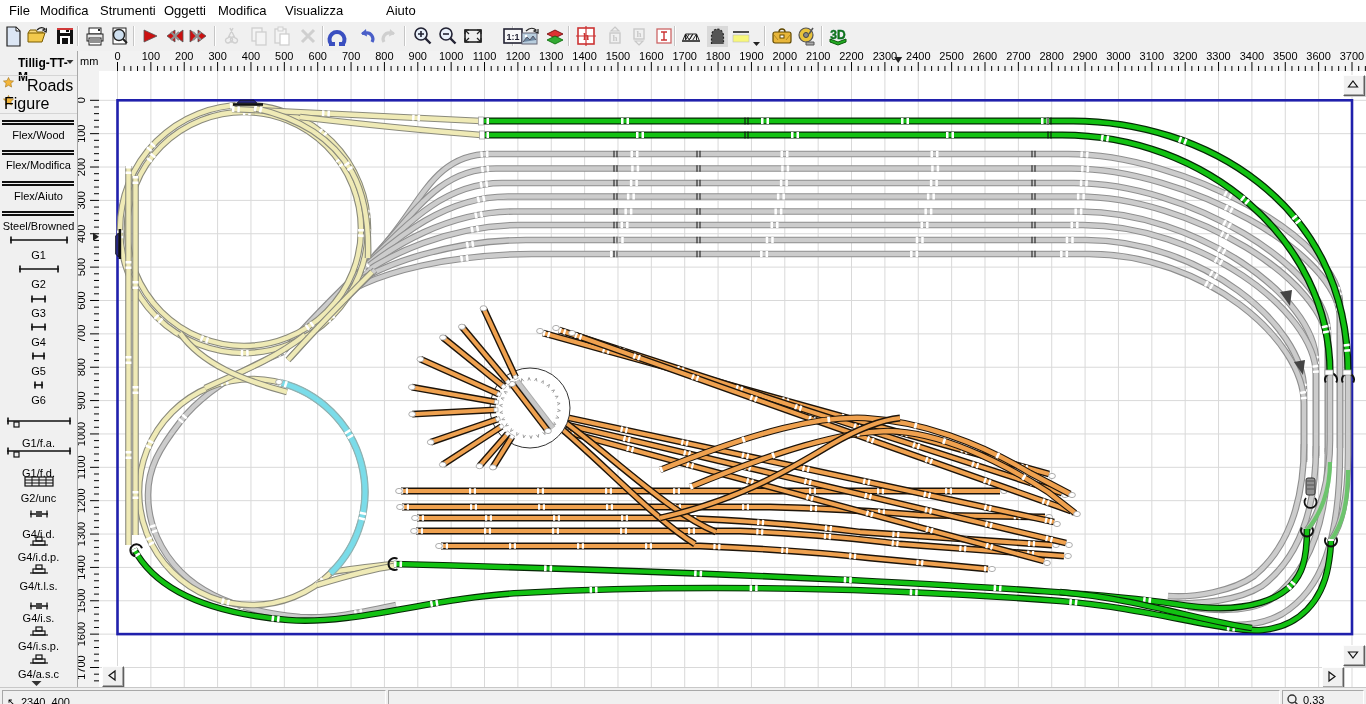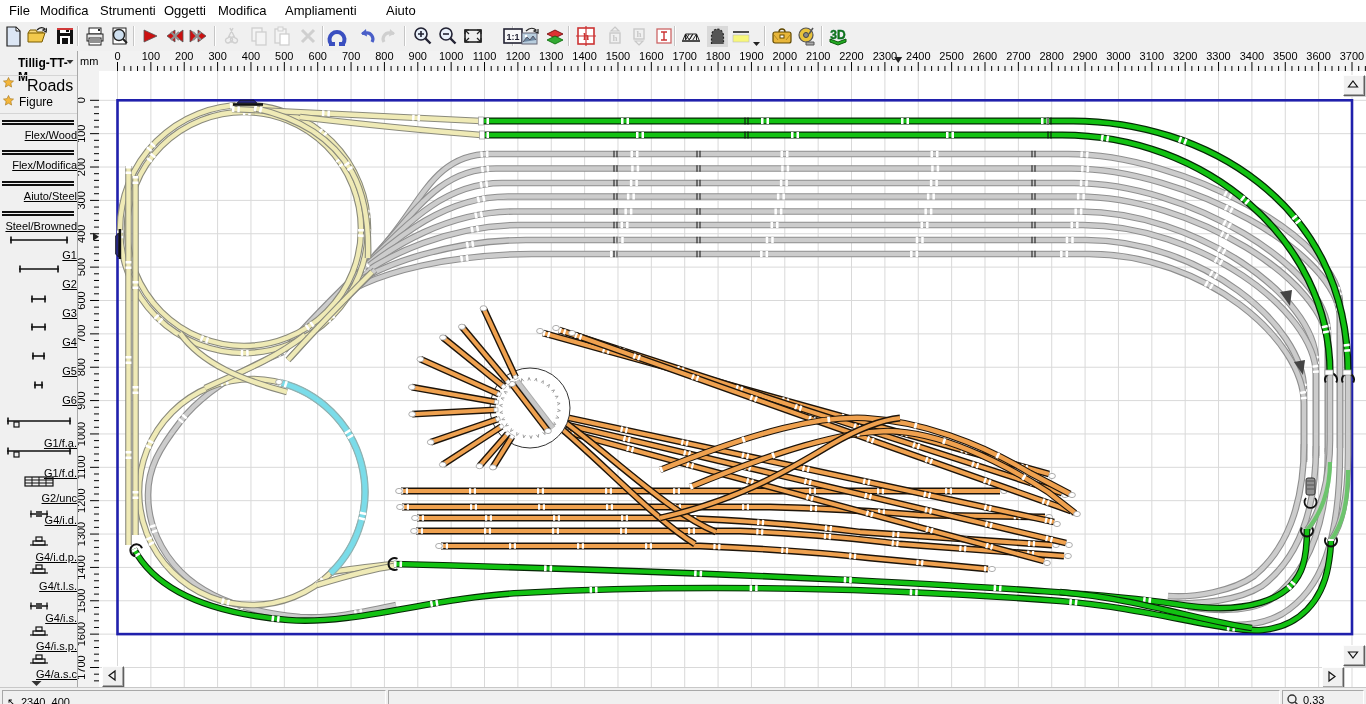--- a/index.html
+++ b/index.html
@@ -4,37 +4,37 @@
  font-family:"Liberation Sans",sans-serif;background:#f0f0f0;}
 #app{position:absolute;left:0;top:0;width:1366px;height:704px;}
 .abs{position:absolute;}
 #menubar{left:0;top:0;width:1366px;height:22px;background:#fff;font-size:13px;color:#000;}
 #menubar span{position:absolute;top:3px;}
 #toolbar{left:0;top:22px;width:1366px;height:29px;background:#f0f0f0;border-bottom:1px solid #b4b4b4;}
 .sep{position:absolute;top:4px;height:20px;width:1px;background:#c6c6c6;border-right:1px solid #fff;}
 .ticon{position:absolute;top:4px;}
 #sidebar{left:0;top:51px;width:77px;height:636px;background:#f0f0f0;border-right:1px solid #a8a8a8;font-size:11px;color:#000;}
 #combo{position:absolute;left:0;top:2px;width:77px;height:18px;font-weight:bold;font-size:12px;}
-.sit{position:absolute;width:77px;text-align:right;text-decoration:underline;}
+.sit{position:absolute;width:77px;text-align:center;}
 #hruler{left:99px;top:51px;width:1267px;height:20px;background:#f2f2f2;border-bottom:1px solid #c0c0c0;}
 #vruler{left:78px;top:71px;width:21px;height:616px;background:#f2f2f2;border-right:1px solid #c0c0c0;}
 #mmbox{left:78px;top:51px;width:21px;height:20px;background:#f2f2f2;font-size:11px;color:#000;border-right:1px solid #b4b4b4;border-bottom:1px solid #b4b4b4;}
 #canvas{left:99px;top:71px;width:1267px;height:616px;background:#fff;}
 #statusbar{left:0;top:687px;width:1366px;height:17px;background:#f0f0f0;border-top:1px solid #c8c8c8;font-size:11px;color:#000;}
 .sbox{position:absolute;top:2px;height:17px;border:1px solid;border-color:#a8a8a8 #fff #fff #a8a8a8;}
 .sbtn{position:absolute;width:20px;height:19px;background:#f0f0f0;border:1px solid;border-color:#fdfdfd #606060 #606060 #fdfdfd;box-shadow:inset -1px -1px 0 #a8a8a8, 1px 1px 0 #d0d0d0;}
 </style></head><body>
 <div id="app">
     <div id="menubar" class="abs">
       <span style="left:9px">File</span>
       <span style="left:40px">Modifica</span>
       <span style="left:100px">Strumenti</span>
       <span style="left:164px">Oggetti</span>
       <span style="left:218px">Modifica</span>
-      <span style="left:285px">Ampliamenti</span>
+      <span style="left:285px">Visualizza</span>
       <span style="left:386px">Aiuto</span>
     </div>
     <div id="toolbar" class="abs">
       <div class="sep" style="left:77px"></div>
       <div class="sep" style="left:133px"></div>
       <div class="sep" style="left:214px"></div>
       <div class="sep" style="left:322px"></div>
       <div class="sep" style="left:404px"></div>
       <div class="sep" style="left:512px"></div>
       <div class="sep" style="left:568px"></div>
@@ -195,31 +195,31 @@
         </svg>
       </div>
       <div style="position:absolute;left:0;top:24px;width:77px;border-top:1px solid #d5d5d5"></div>
       <div style="position:absolute;left:3px;top:26px"><svg width="11" height="11" viewBox="0 0 12 12">
           <path d="M6,0.5 L7.6,4 L11.5,4.4 L8.6,7 L9.4,11 L6,9 L2.6,11 L3.4,7 L0.5,4.4 L4.4,4 Z" fill="#f4b63a" stroke="#a87820" stroke-width="0.7"></path>
         </svg></div>
       <div style="position:absolute;left:27px;top:26px;font-size:16px">Roads</div>
       <div style="position:absolute;left:3px;top:44px"><svg width="11" height="11" viewBox="0 0 12 12">
           <path d="M6,0.5 L7.6,4 L11.5,4.4 L8.6,7 L9.4,11 L6,9 L2.6,11 L3.4,7 L0.5,4.4 L4.4,4 Z" fill="#f4b63a" stroke="#a87820" stroke-width="0.7"></path>
         </svg></div>
-      <div style="position:absolute;left:19px;top:44px;font-size:12px">Figure</div>
+      <div style="position:absolute;left:4px;top:44px;font-size:16px">Figure</div>
       <div style="position:absolute;left:0;top:62px;width:77px;border-top:1px solid #d5d5d5"></div>
       <div style="position:absolute;left:2px;top:69px;width:72px;height:1.6px;background:#111"></div>
       <div style="position:absolute;left:2px;top:72px;width:72px;height:1.6px;background:#111"></div>
       <div class="sit" style="top:78px">Flex/Wood</div>
       <div style="position:absolute;left:2px;top:99px;width:72px;height:1.6px;background:#111"></div>
       <div style="position:absolute;left:2px;top:102px;width:72px;height:1.6px;background:#111"></div>
       <div class="sit" style="top:108px">Flex/Modifica</div>
       <div style="position:absolute;left:2px;top:130px;width:72px;height:1.6px;background:#111"></div>
       <div style="position:absolute;left:2px;top:133px;width:72px;height:1.6px;background:#111"></div>
-      <div class="sit" style="top:139px">Aiuto/Steel</div>
+      <div class="sit" style="top:139px">Flex/Aiuto</div>
       <div style="position:absolute;left:2px;top:160px;width:72px;height:1.6px;background:#111"></div>
       <div style="position:absolute;left:2px;top:163px;width:72px;height:1.6px;background:#111"></div>
       <div class="sit" style="top:169px">Steel/Browned</div>
       <svg style="position:absolute;left:9.5px;top:185px" width="58" height="8">
         <path d="M0,4 h58" stroke="#111" stroke-width="1.6"></path>
         <path d="M1,0.5 v7 M57,0.5 v7" stroke="#111" stroke-width="1.6"></path>
       </svg>
       <div class="sit" style="top:198px">G1</div>
       <svg style="position:absolute;left:18.5px;top:214px" width="40" height="8">
         <path d="M0,4 h40" stroke="#111" stroke-width="1.6"></path>
@@ -257,21 +257,21 @@
       </svg>
       <div class="sit" style="top:416px">G1/f.d.</div>
       <svg style="position:absolute;left:24px;top:425px" width="30" height="12">
         <rect x="1" y="1" width="28" height="9" fill="none" stroke="#111" stroke-width="1.2"></rect>
         <path d="M1,4 h28 M1,7 h28 M8,1 v9 M15,1 v9 M22,1 v9" stroke="#111" stroke-width="1"></path>
       </svg>
       <div class="sit" style="top:441px">G2/unc</div>
       <svg style="position:absolute;left:28px;top:457px" width="22" height="12">
         <path d="M2,6 h18 M3,2.5 v7 M19,2.5 v7 M8,4 h6 M8,8 h6" stroke="#111" stroke-width="1.3" fill="none"></path>
       </svg>
-      <div class="sit" style="top:463px">G4/i.d.</div>
+      <div class="sit" style="top:477px">G4/i.d.</div>
       <svg style="position:absolute;left:28px;top:484px" width="22" height="12">
         <rect x="5" y="6" width="12" height="4" fill="none" stroke="#111" stroke-width="1.2"></rect>
         <rect x="8" y="2" width="6" height="4" fill="none" stroke="#111" stroke-width="1.2"></rect>
         <path d="M2,10 h18" stroke="#111" stroke-width="1.2"></path>
       </svg>
       <div class="sit" style="top:500px">G4/i.d.p.</div>
       <svg style="position:absolute;left:28px;top:512px" width="22" height="12">
         <rect x="5" y="6" width="12" height="4" fill="none" stroke="#111" stroke-width="1.2"></rect>
         <rect x="8" y="2" width="6" height="4" fill="none" stroke="#111" stroke-width="1.2"></rect>
         <path d="M2,10 h18" stroke="#111" stroke-width="1.2"></path>

